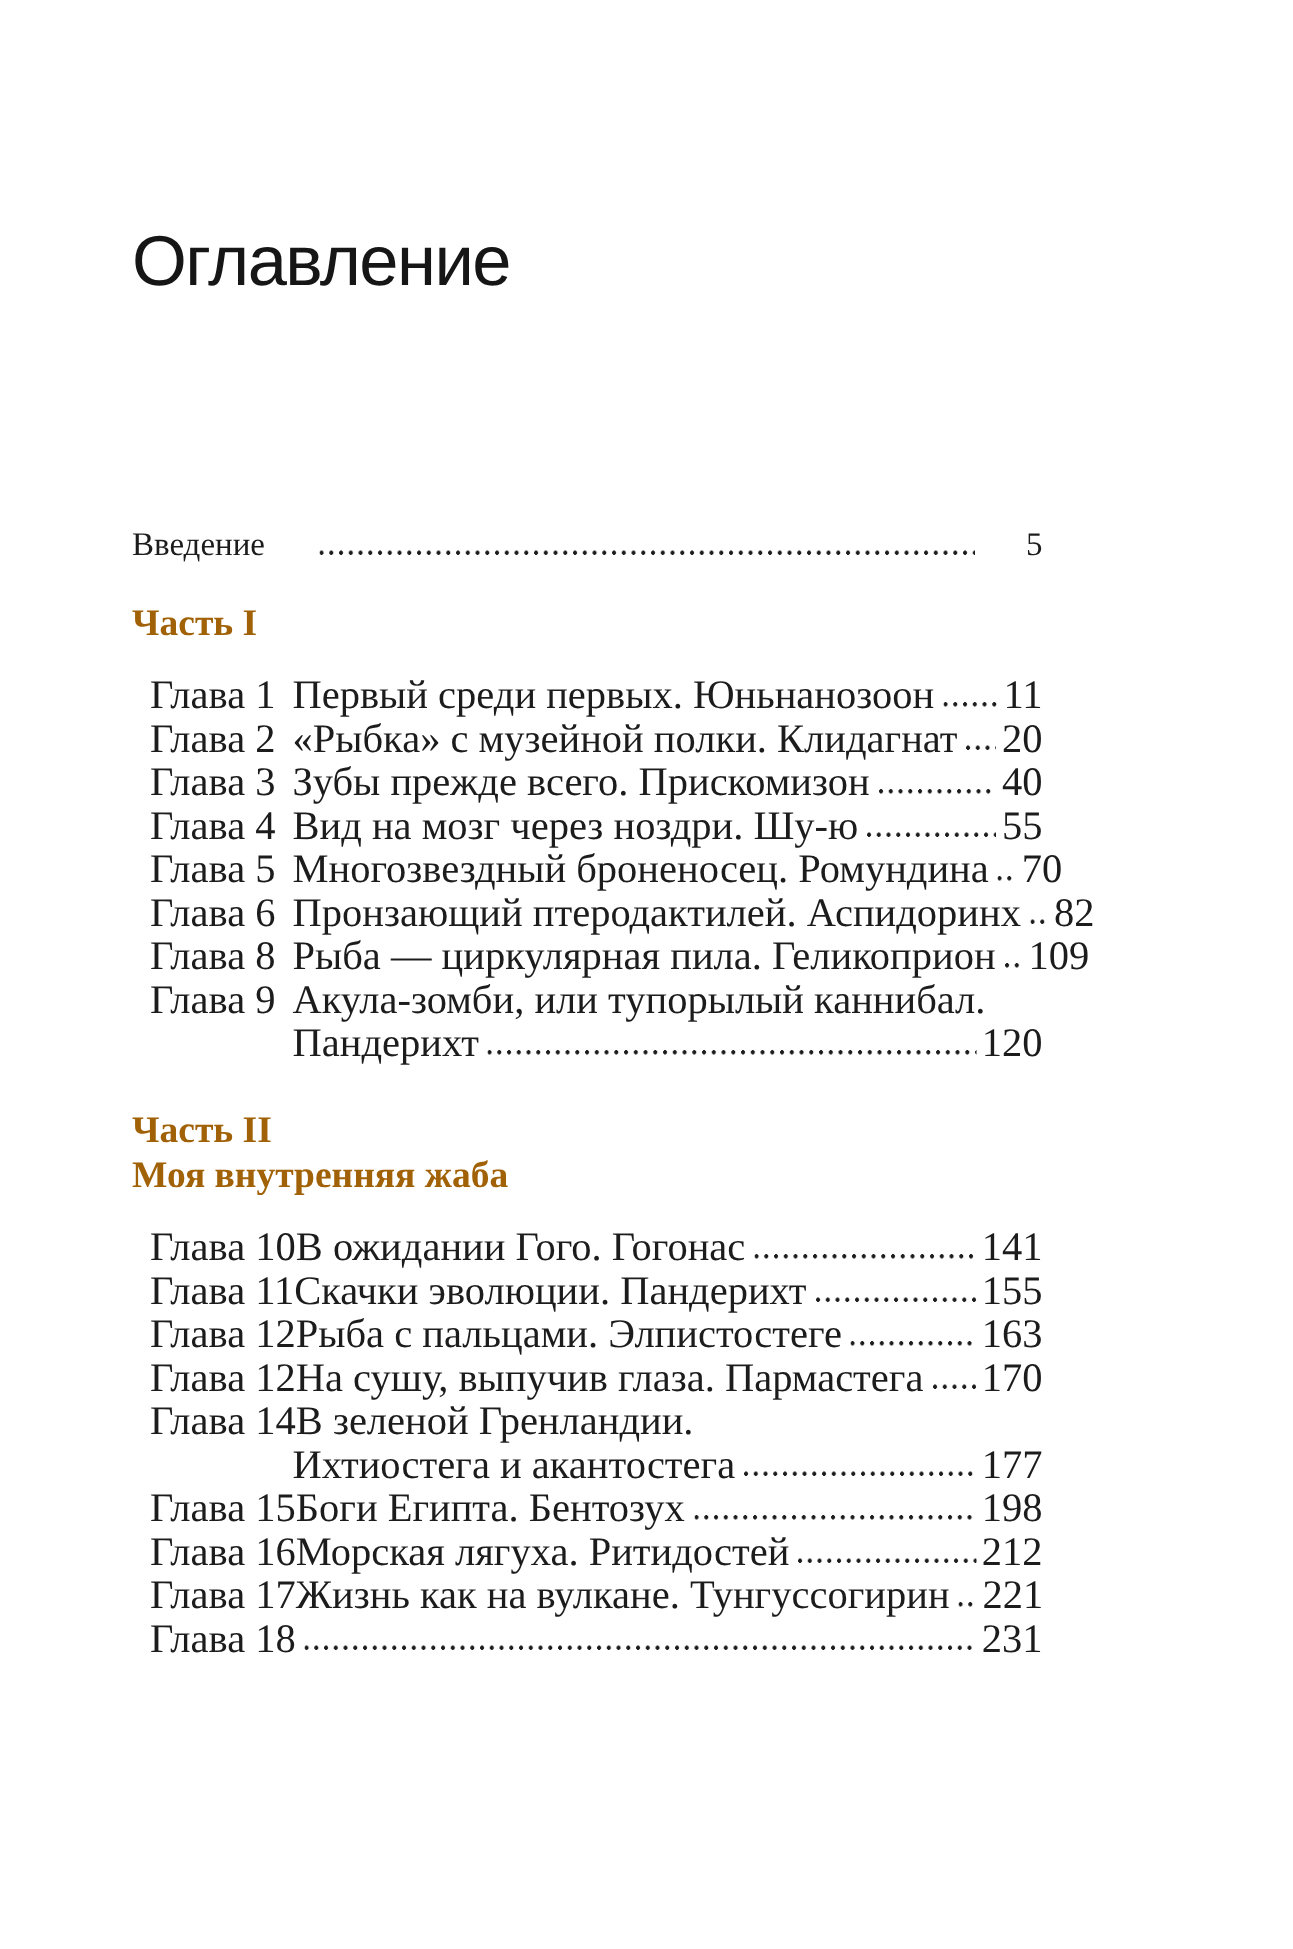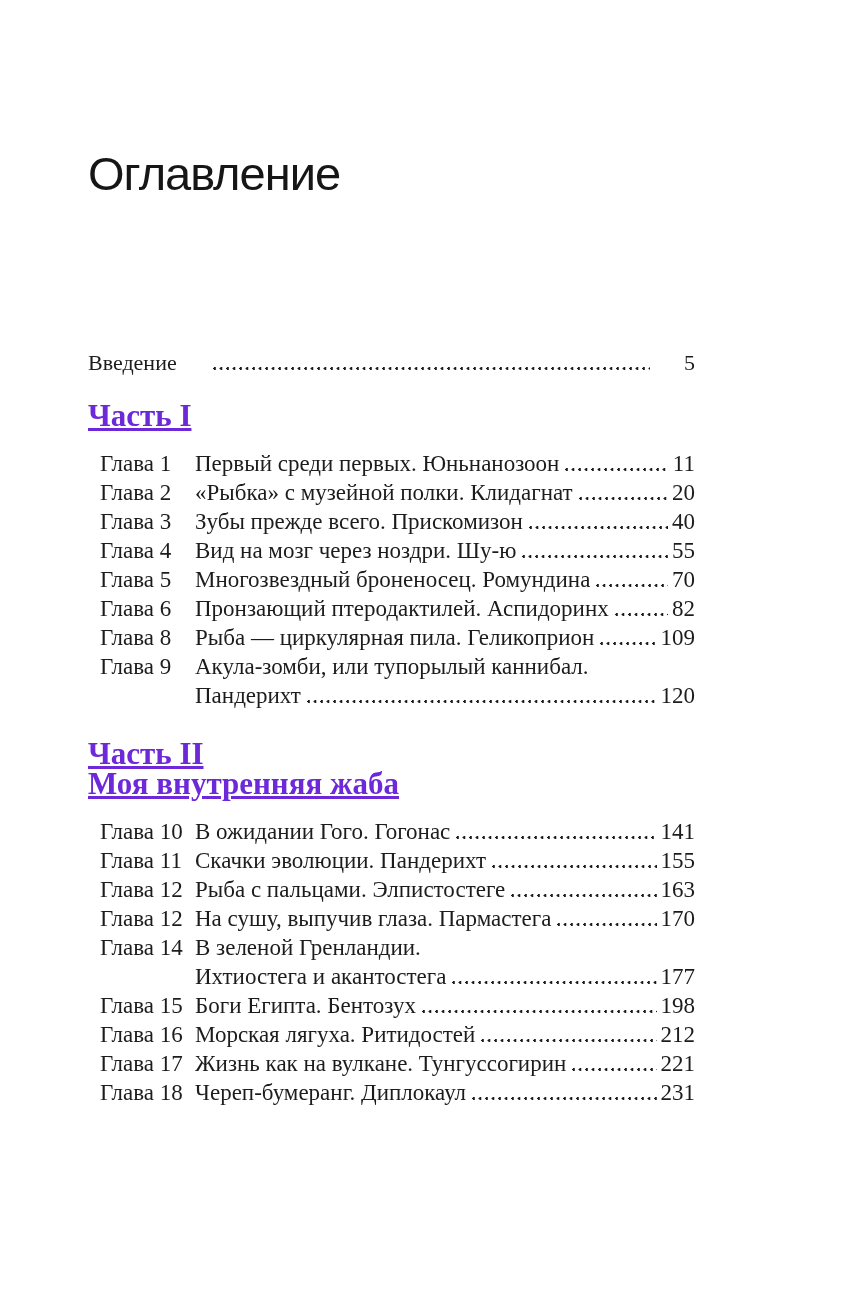--- a/index.html
+++ b/index.html
@@ -27,42 +27,41 @@
     font-family: "Liberation Sans", "DejaVu Sans", sans-serif;
     font-weight: 500;
     font-size: 47px;
     letter-spacing: -1px;
     line-height: 1.18;
     color: #161616;
   }
   .toc-row {
     display: flex;
     align-items: baseline;
-    font-size: 23px;
+    font-size: 27px;
     line-height: 29px;
     white-space: nowrap;
   }
   .intro-row {
     margin-top: 147px;
     font-size: 22px;
     gap: 30px;
   }
   .part {
     margin-top: 24px;
   }
   .part + .part {
     margin-top: 29px;
   }
   .part-heading {
     margin: 0;
-    font-size: 31px;
+    font-size: 25px;
     font-weight: 700;
     line-height: 30px;
-    color: #6d28d9;
-    text-decoration: underline;
+    color: #a16207;
   }
   .part-heading span { display: block; }
   .chapters {
     margin-top: 18px;
   }
   .ch-label {
     flex: 0 0 95px;
     padding-left: 12px;
     box-sizing: content-box;
   }
@@ -240,21 +239,20 @@
 
   <div class="toc-row">
     <span class="ch-label">Глава 17</span>
     <span class="ch-title">Жизнь как на вулкане. Тунгуссогирин</span>
     <span class="dots"></span>
     <span class="pg">221</span>
   </div>
 
   <div class="toc-row">
     <span class="ch-label">Глава 18</span>
-    <span class="ch-title">Череп-бумеранг. Диплокаул</span>
     <span class="dots"></span>
     <span class="pg">231</span>
   </div>
 </div>
   </section>
 </div>
 
   </div>
 </div>
 

